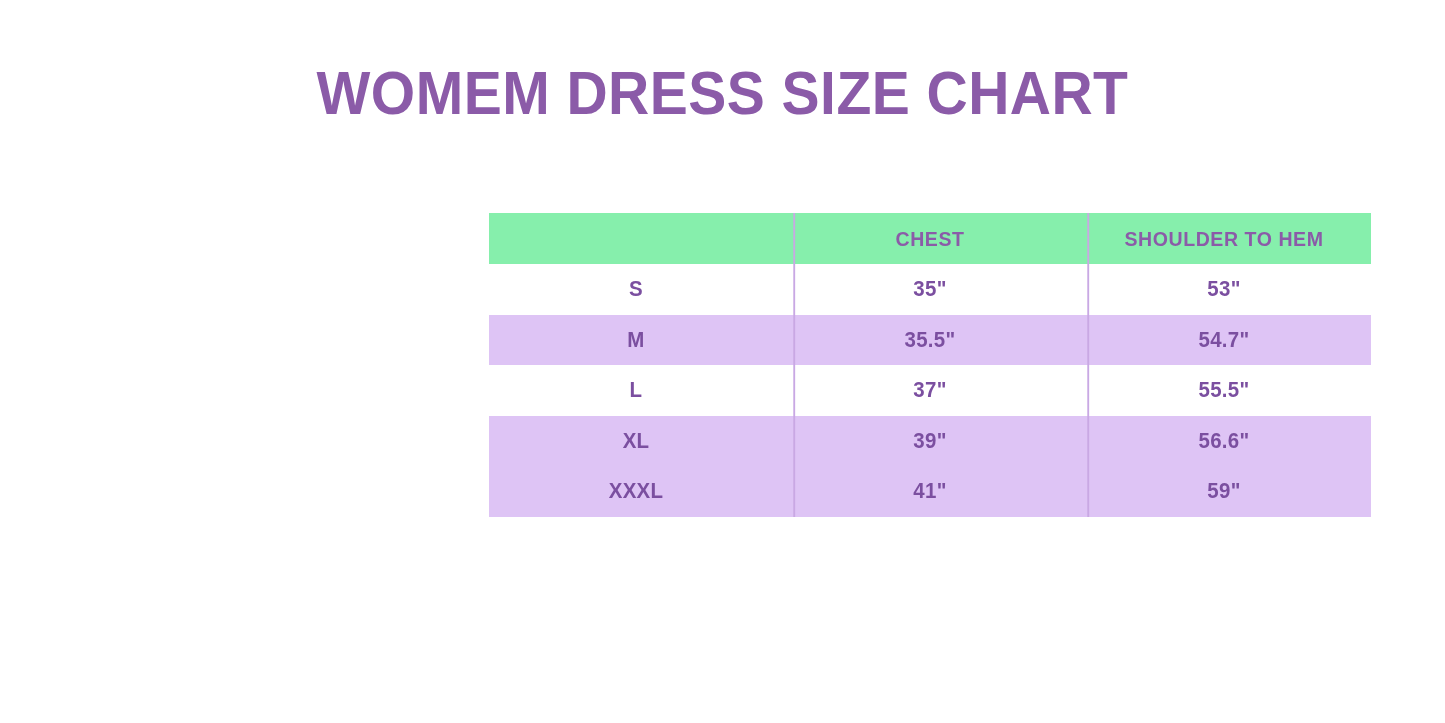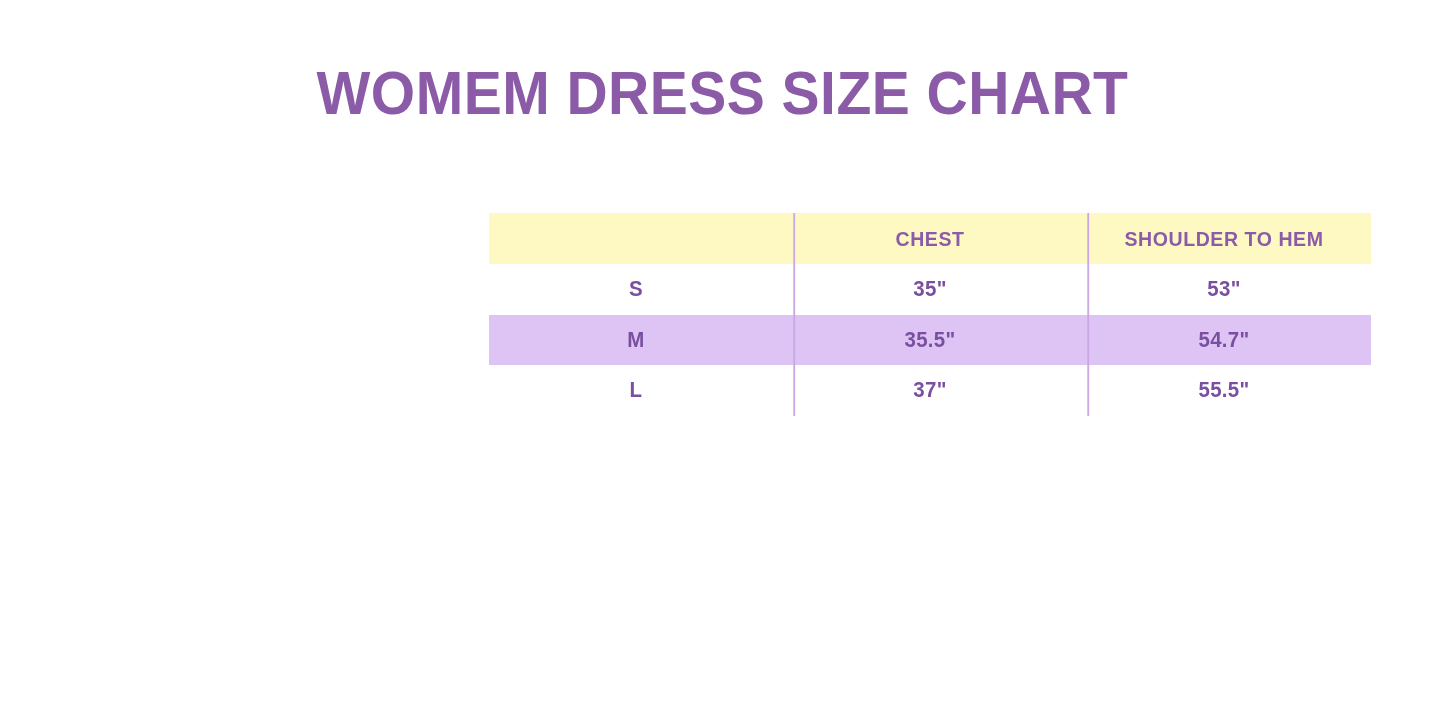--- a/index.html
+++ b/index.html
@@ -64,21 +64,21 @@
     padding: 0;
     border: 0;
     text-align: center;
     vertical-align: middle;
     font-weight: bold;
     white-space: nowrap;
   }
 
   
   #size-table thead tr {
-    background: #fef9c3;
+    background: #86efac;
   }
   #size-table thead th {
     height: 51px;
     font-size: 21px;
     letter-spacing: 0.6px;
     color: #8B5BA8;
     transform: scaleX(0.93);
   }
 
   
@@ -140,19 +140,29 @@
         <td class="div-left">35.5"</td>
         <td class="div-left">54.7"</td>
       </tr>
 
       <tr class="row-plain">
         <td>L</td>
         <td class="div-left">37"</td>
         <td class="div-left">55.5"</td>
       </tr>
 
+      <tr class="row-band">
+        <td>XL</td>
+        <td class="div-left">39"</td>
+        <td class="div-left">56.6"</td>
+      </tr>
 
 
+      <tr class="row-band">
+        <td>XXXL</td>
+        <td class="div-left">41"</td>
+        <td class="div-left">59"</td>
+      </tr>
 
     </tbody>
   </table>
 
 </div>
 
 </body></html>

